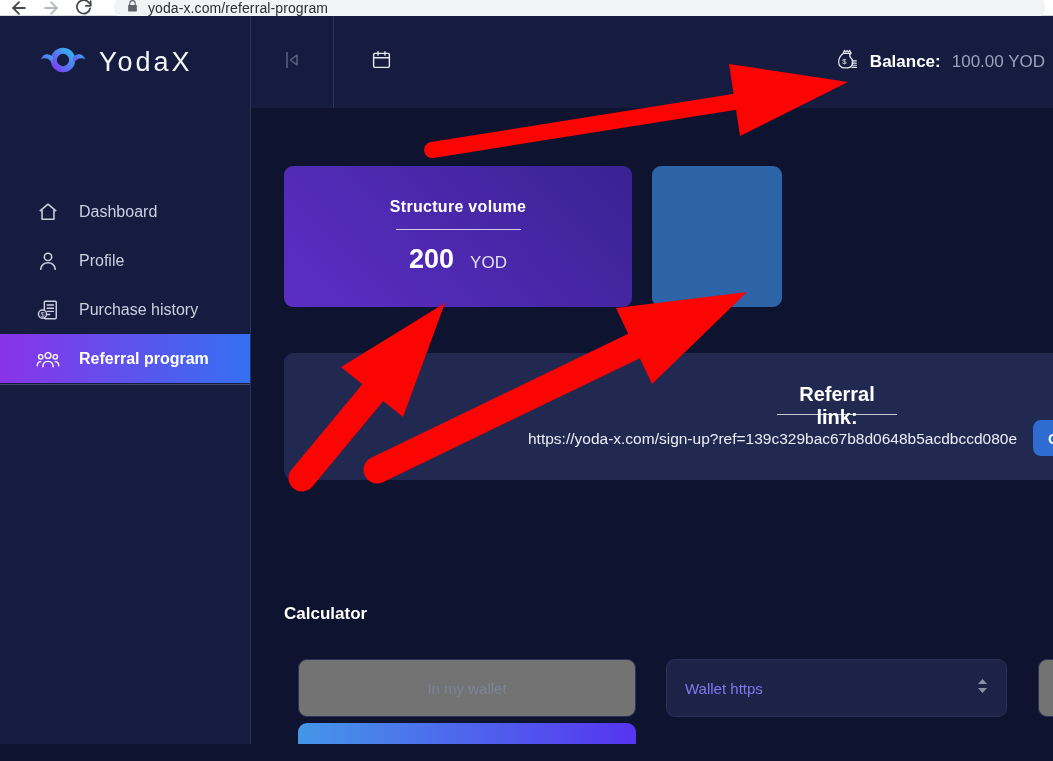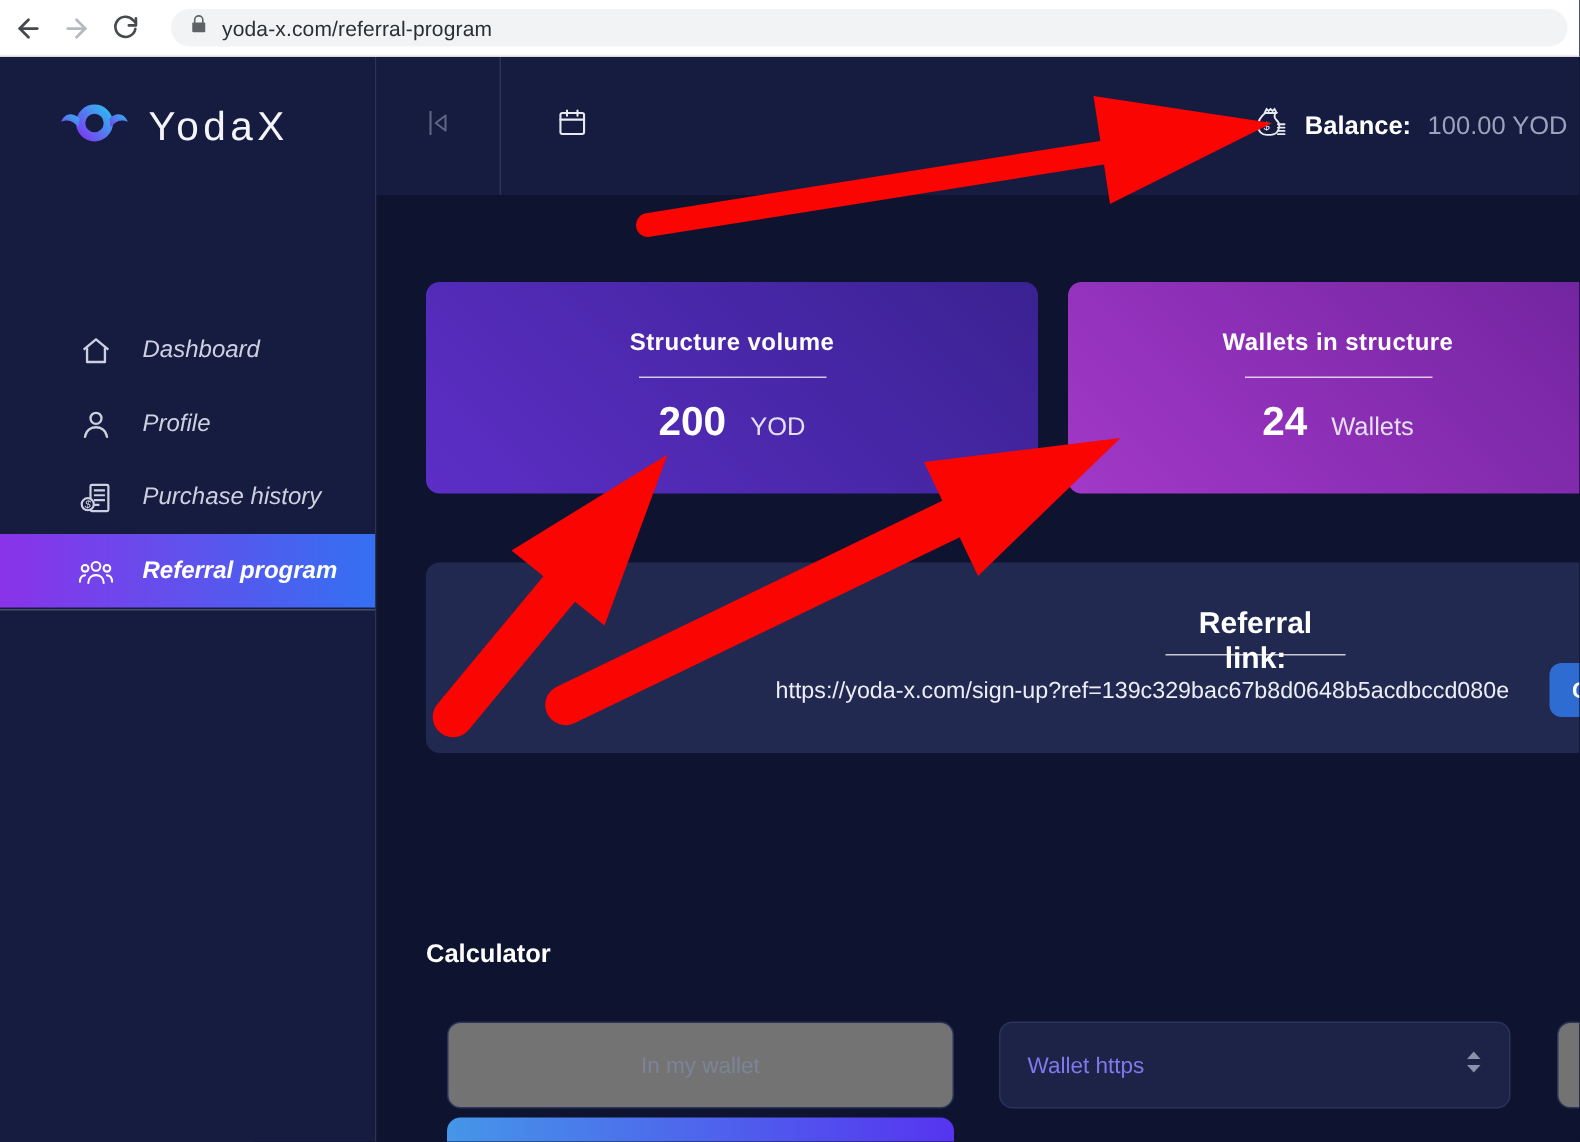--- a/index.html
+++ b/index.html
@@ -1,72 +1,72 @@
 <!DOCTYPE html>
 <html><head>
 <meta charset="utf-8">
 <style>
   * { margin:0; padding:0; box-sizing:border-box; }
   html,body { width:1053px; height:761px; overflow:hidden; }
   body { font-family:"Liberation Sans", sans-serif; background:#0e1430; position:relative; }
 
   
-  .browser-bar { height:38px; background:#ffffff; border-bottom:1px solid #d8dbdf;
+  .browser-bar { height:16px; background:#ffffff; border-bottom:1px solid #d8dbdf;
     display:flex; align-items:center; padding:0 8px; gap:10px; }
   .nav-ico { width:22px; height:22px; display:flex; align-items:center; justify-content:center; flex:0 0 auto; }
   .url-pill { flex:1; height:25px; background:#f1f3f4; border-radius:13px; margin-left:10px;
     display:flex; align-items:center; padding:0 12px; gap:9px; }
   .url-text { font-size:14px; color:#2b2f33; letter-spacing:.1px; }
 
   
   .app { display:flex; height:728px; }
   .sidebar { width:250px; background:#151c3f; flex:0 0 auto; display:flex; flex-direction:column; }
   .right-col { width:803px; display:flex; flex-direction:column; border-left:1px solid #2b3357; }
 
   
   .logo-row { height:92px; display:flex; align-items:center; padding-left:40px; gap:13px; }
   .logo-text { color:#f4f5fa; font-size:27px; letter-spacing:3px; font-weight:400; }
   .menu { margin-top:79px; }
-  .menu-item { height:49px; display:flex; align-items:center; padding-left:52px; gap:19px;
-    color:#ccd0e0; font-size:16px; cursor:pointer;font-style:italic; }
+  .menu-item { height:49px; display:flex; align-items:center; padding-left:36px; gap:19px;
+    color:#ccd0e0; font-size:16px; cursor:pointer; }
   .menu-item .mi-icon { width:24px; height:24px; display:flex; align-items:center; justify-content:center; }
   .menu-item.active { background:linear-gradient(90deg,#8a33e8 0%,#3470f2 100%); color:#ffffff; font-weight:700;text-align:right; }
   .sidebar-divider { border:none; border-top:1px solid #454d6d; margin-top:1px; }
 
   
   .header { height:92px; background:#151c3f; display:flex; align-items:center; flex:0 0 auto; }
   .collapse-box { width:83px; height:92px; border-right:1px solid #2b3357;
     display:flex; align-items:center; justify-content:center; cursor:pointer; }
   .date-box { display:flex; align-items:center; gap:14px; padding-left:37px;
     color:#c6cbdb; font-size:17px; }
   .balance-box { margin-left:auto; padding-right:8px; display:flex; align-items:center; gap:11px; font-size:17px; }
   .balance-label { color:#ffffff; font-weight:700; }
   .balance-value { color:#9aa3bd; }
 
   
   .main { position:relative; flex:1; background:#0e1430; overflow:hidden; }
 
   .cards { position:absolute; top:58px; left:33px; display:flex; gap:20px; }
-  .stat-card { width:408px; height:141px; border-radius:9px; display:flex; flex-direction:column;
+  .stat-card { width:348px; height:141px; border-radius:9px; display:flex; flex-direction:column;
     align-items:center; justify-content:center; color:#fff; }
   .stat-card.c1 { background:linear-gradient(225deg,#3a2292 0%,#5c2ec6 100%); }
   .stat-card.c2 { width:360px; background:linear-gradient(225deg,#71249f 0%,#a238c8 100%); }
   .stat-card.c3 { width:130px; background:#2d64a8; }
   .stat-title { font-size:16px; font-weight:700; letter-spacing:.3px; }
   .stat-rule { width:125px; border:none; border-top:1px solid rgba(255,255,255,.75); margin:13px 0 14px; }
   .stat-value { font-size:27px; font-weight:800; }
   .stat-unit { font-size:17px; font-weight:400; color:#e4e0f2; margin-left:16px; }
 
   .referral-box { position:absolute; top:245px; left:33px; width:800px; height:127px;
     background:#212950; border-radius:9px; }
   .ref-label { position:absolute; top:30px; left:493px; width:120px; text-align:center;
     color:#ffffff; font-size:20px; font-weight:700; }
   .ref-rule { position:absolute; top:61px; left:493px; width:120px; border:none;
     border-top:1px solid rgba(255,255,255,.75); }
-  .ref-url { position:absolute; top:77px; left:233px; color:#eceef6; font-size:15.5px; white-space:nowrap; }
+  .ref-url { position:absolute; top:77px; left:244px; color:#eceef6; font-size:15.5px; white-space:nowrap; }
   .copy-btn { position:absolute; top:67px; left:749px; width:90px; height:36px;
     background:#2e6cd2; border:none; border-radius:8px; color:#ffffff; font-weight:800;
     font-size:15px; text-align:left; padding-left:15px; font-family:inherit; cursor:pointer; }
 
   .calc-title { position:absolute; top:496px; left:33px; color:#ffffff; font-size:17px; font-weight:800; }
   .calc-input { position:absolute; top:551px; left:47px; width:338px; height:58px;
     background:#737373; border:1px solid #2b3359; border-radius:9px; color:#cfd3e2;
     font-size:15px; text-align:center; font-family:inherit; outline:none; }
   .calc-input::placeholder { color:#7d8498; }
   .calc-select { position:absolute; top:551px; left:415px; width:341px; height:58px;
@@ -217,27 +217,20 @@
     <main class="main">
 
       <div class="cards">
         <div class="stat-card c1">
           <div class="stat-title">Structure volume</div>
           <hr class="stat-rule">
           <div>
             <span class="stat-value">200</span><span class="stat-unit">YOD</span>
           </div>
         </div>
-        <div class="stat-card c2">
-          <div class="stat-title">Wallets in structure</div>
-          <hr class="stat-rule">
-          <div>
-            <span class="stat-value">24</span><span class="stat-unit">Wallets</span>
-          </div>
-        </div>
         <div class="stat-card c3"></div>
       </div>
 
       <div class="referral-box">
         <div class="ref-label">Referral link:</div>
         <hr class="ref-rule">
         <div class="ref-url">https://yoda-x.com/sign-up?ref=139c329bac67b8d0648b5acdbccd080e</div>
         <button class="copy-btn">C</button>
       </div>
 

